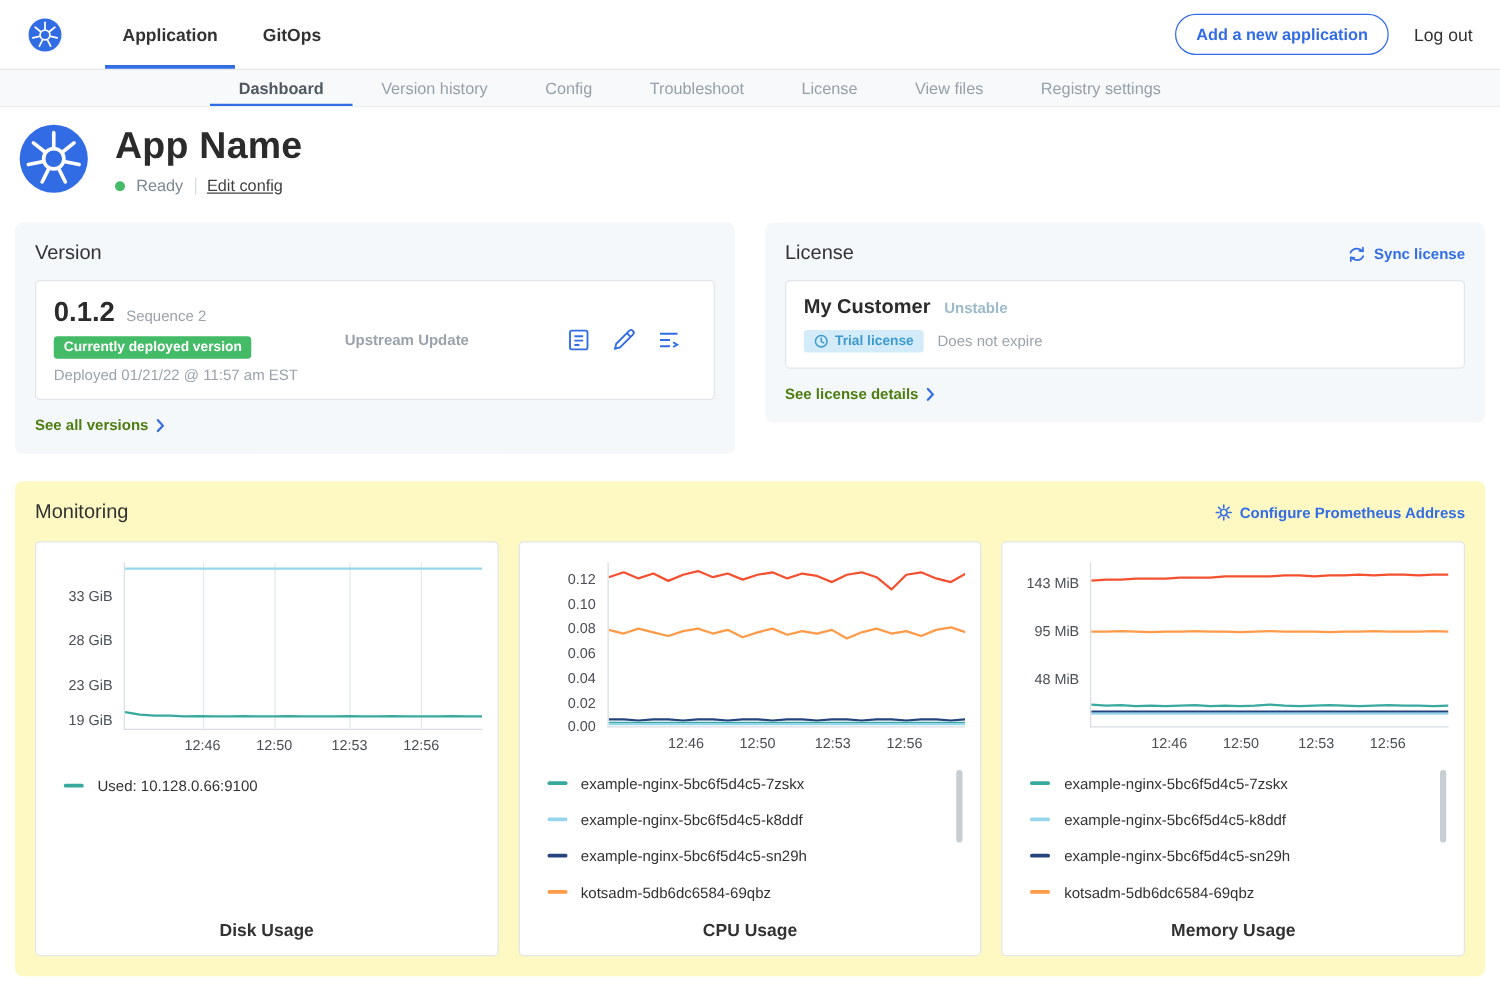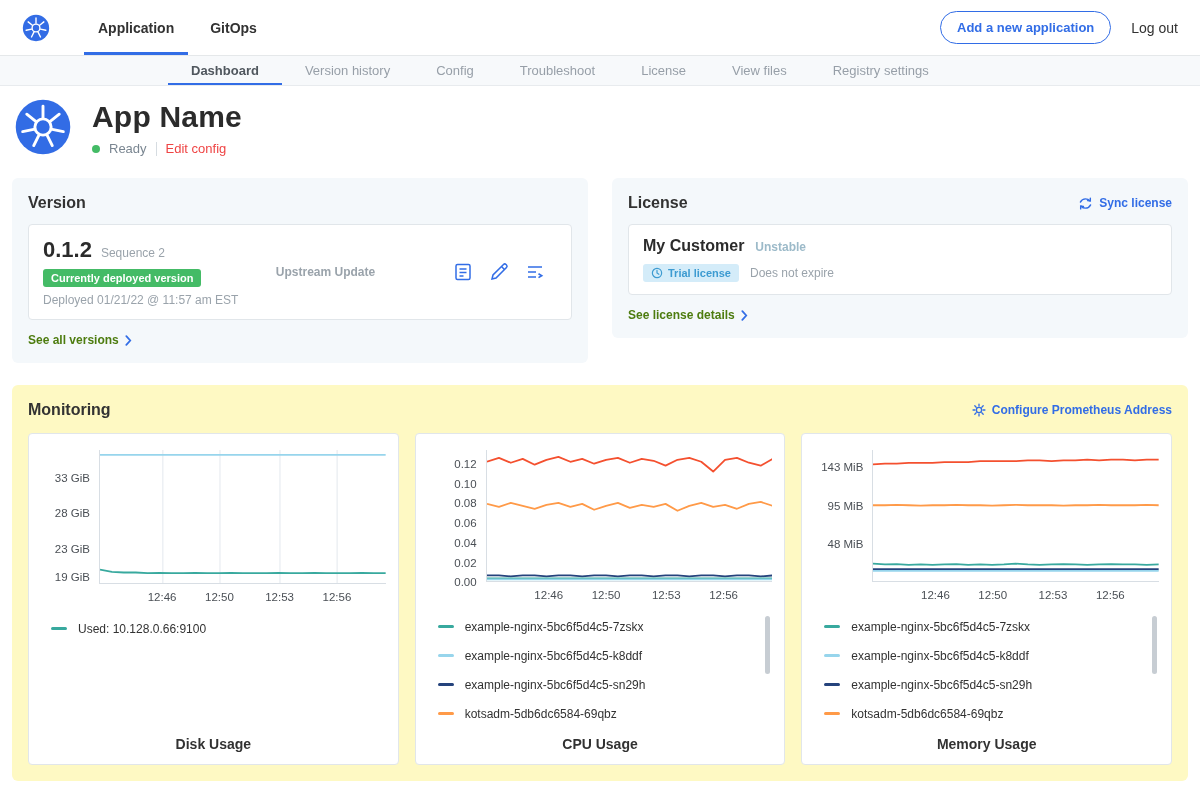--- a/index.html
+++ b/index.html
@@ -22,26 +22,26 @@
   .subnav-item { display:flex; align-items:center; padding:0 23px; font-size:13px; color:#979fa8; cursor:pointer; }
   .subnav-item.active { color:#50575e; font-weight:bold; box-shadow: inset 0 -2px 0 #326de6; }
   
   .app-header { display:flex; align-items:flex-end; gap:20px; padding:12px 16px 16px 14px; background:#fff; }
   .app-icon { width:58px; height:58px; }
   .app-title { font-size:30px; font-weight:bold; color:#2b2b2b; letter-spacing:0.2px; }
   .app-status-row { display:flex; align-items:center; gap:9px; margin-top:7px; }
   .status-dot { width:8px; height:8px; border-radius:50%; background:#44bb66; }
   .status-text { font-size:13px; color:#7a8691; }
   .status-sep { width:1px; height:14px; background:#d6dce1; }
-  .edit-config { font-size:13px; color:#ef4444; cursor:pointer; }
+  .edit-config { font-size:13px; color:#404040; cursor:pointer;text-decoration:underline; }
   
   .cards-row { display:flex; gap:24px; padding:6px 12px 0; align-items:flex-start; }
   .card { background:#f4f8fb; border-radius:6px; padding:16px; flex:1; }
   .card-header { display:flex; justify-content:space-between; align-items:center; margin-bottom:12px; }
-  .card-title { font-size:16px; font-weight:bold; color:#323232; }
+  .card-title { font-size:16px; font-weight:normal; color:#323232; }
   .card-links { display:flex; gap:20px; }
   .blue-link { display:flex; align-items:center; gap:6px; color:#326de6; font-size:12px; font-weight:bold; cursor:pointer; }
   .blue-link svg { flex:0 0 auto; }
   .inner-box { background:#fff; border:1px solid #e1e6ea; border-radius:4px; padding:12px 14px; }
   
   .version-box { display:flex; align-items:center; justify-content:space-between; }
   .version-main { min-width:215px; }
   .version-line { display:flex; align-items:baseline; gap:9px; }
   .version-number { font-size:22px; font-weight:bold; color:#2b2b2b; }
   .version-seq { font-size:12px; color:#9aa3ab; }

